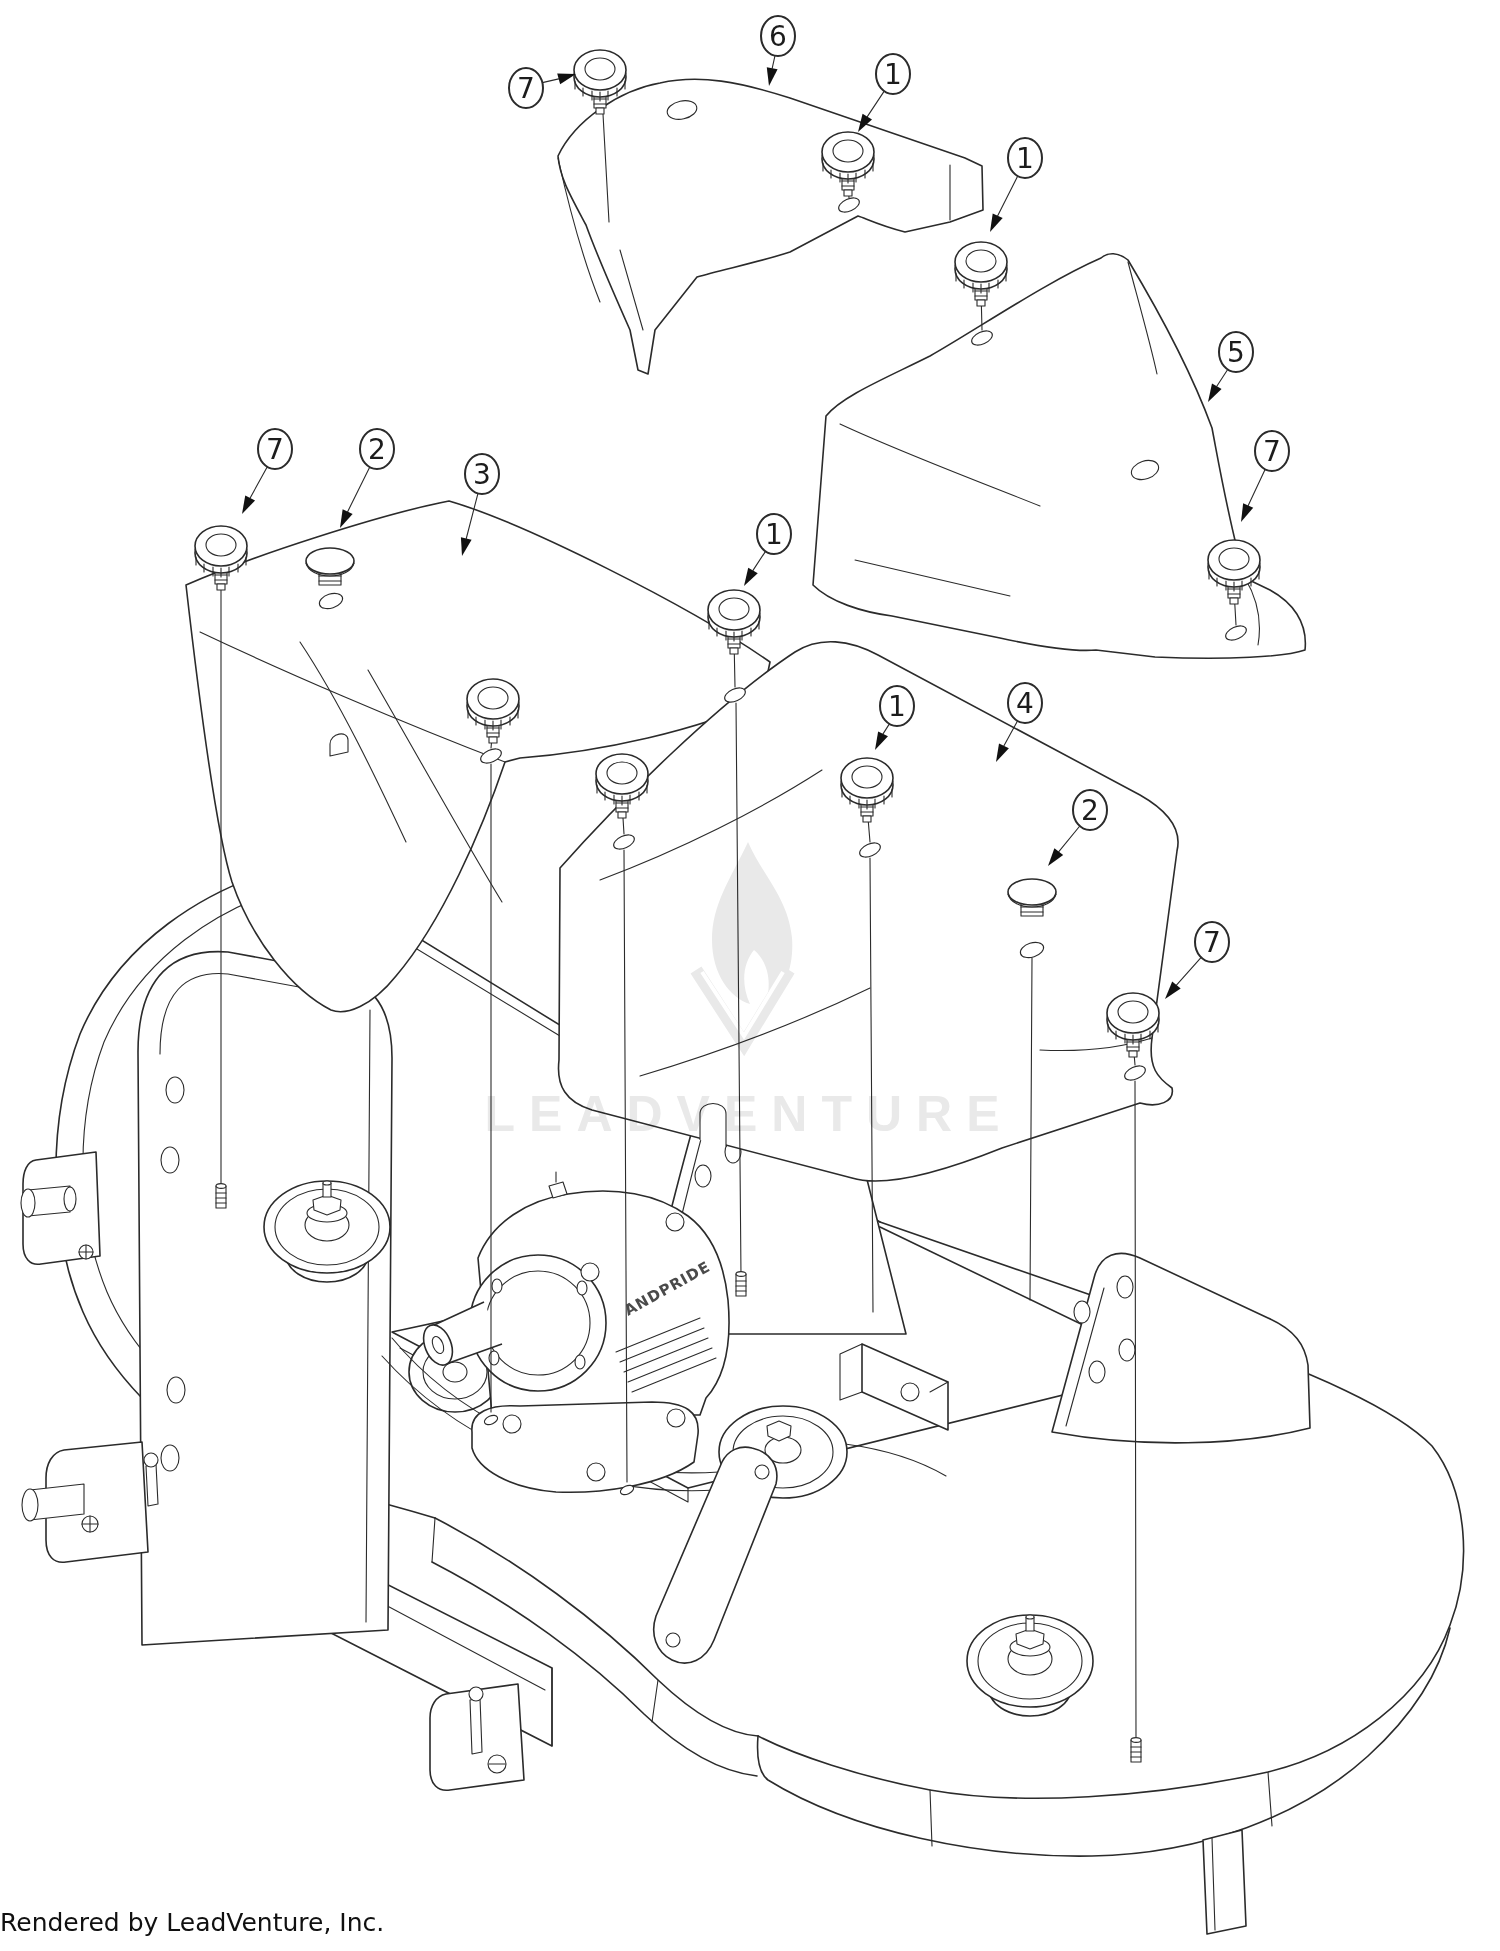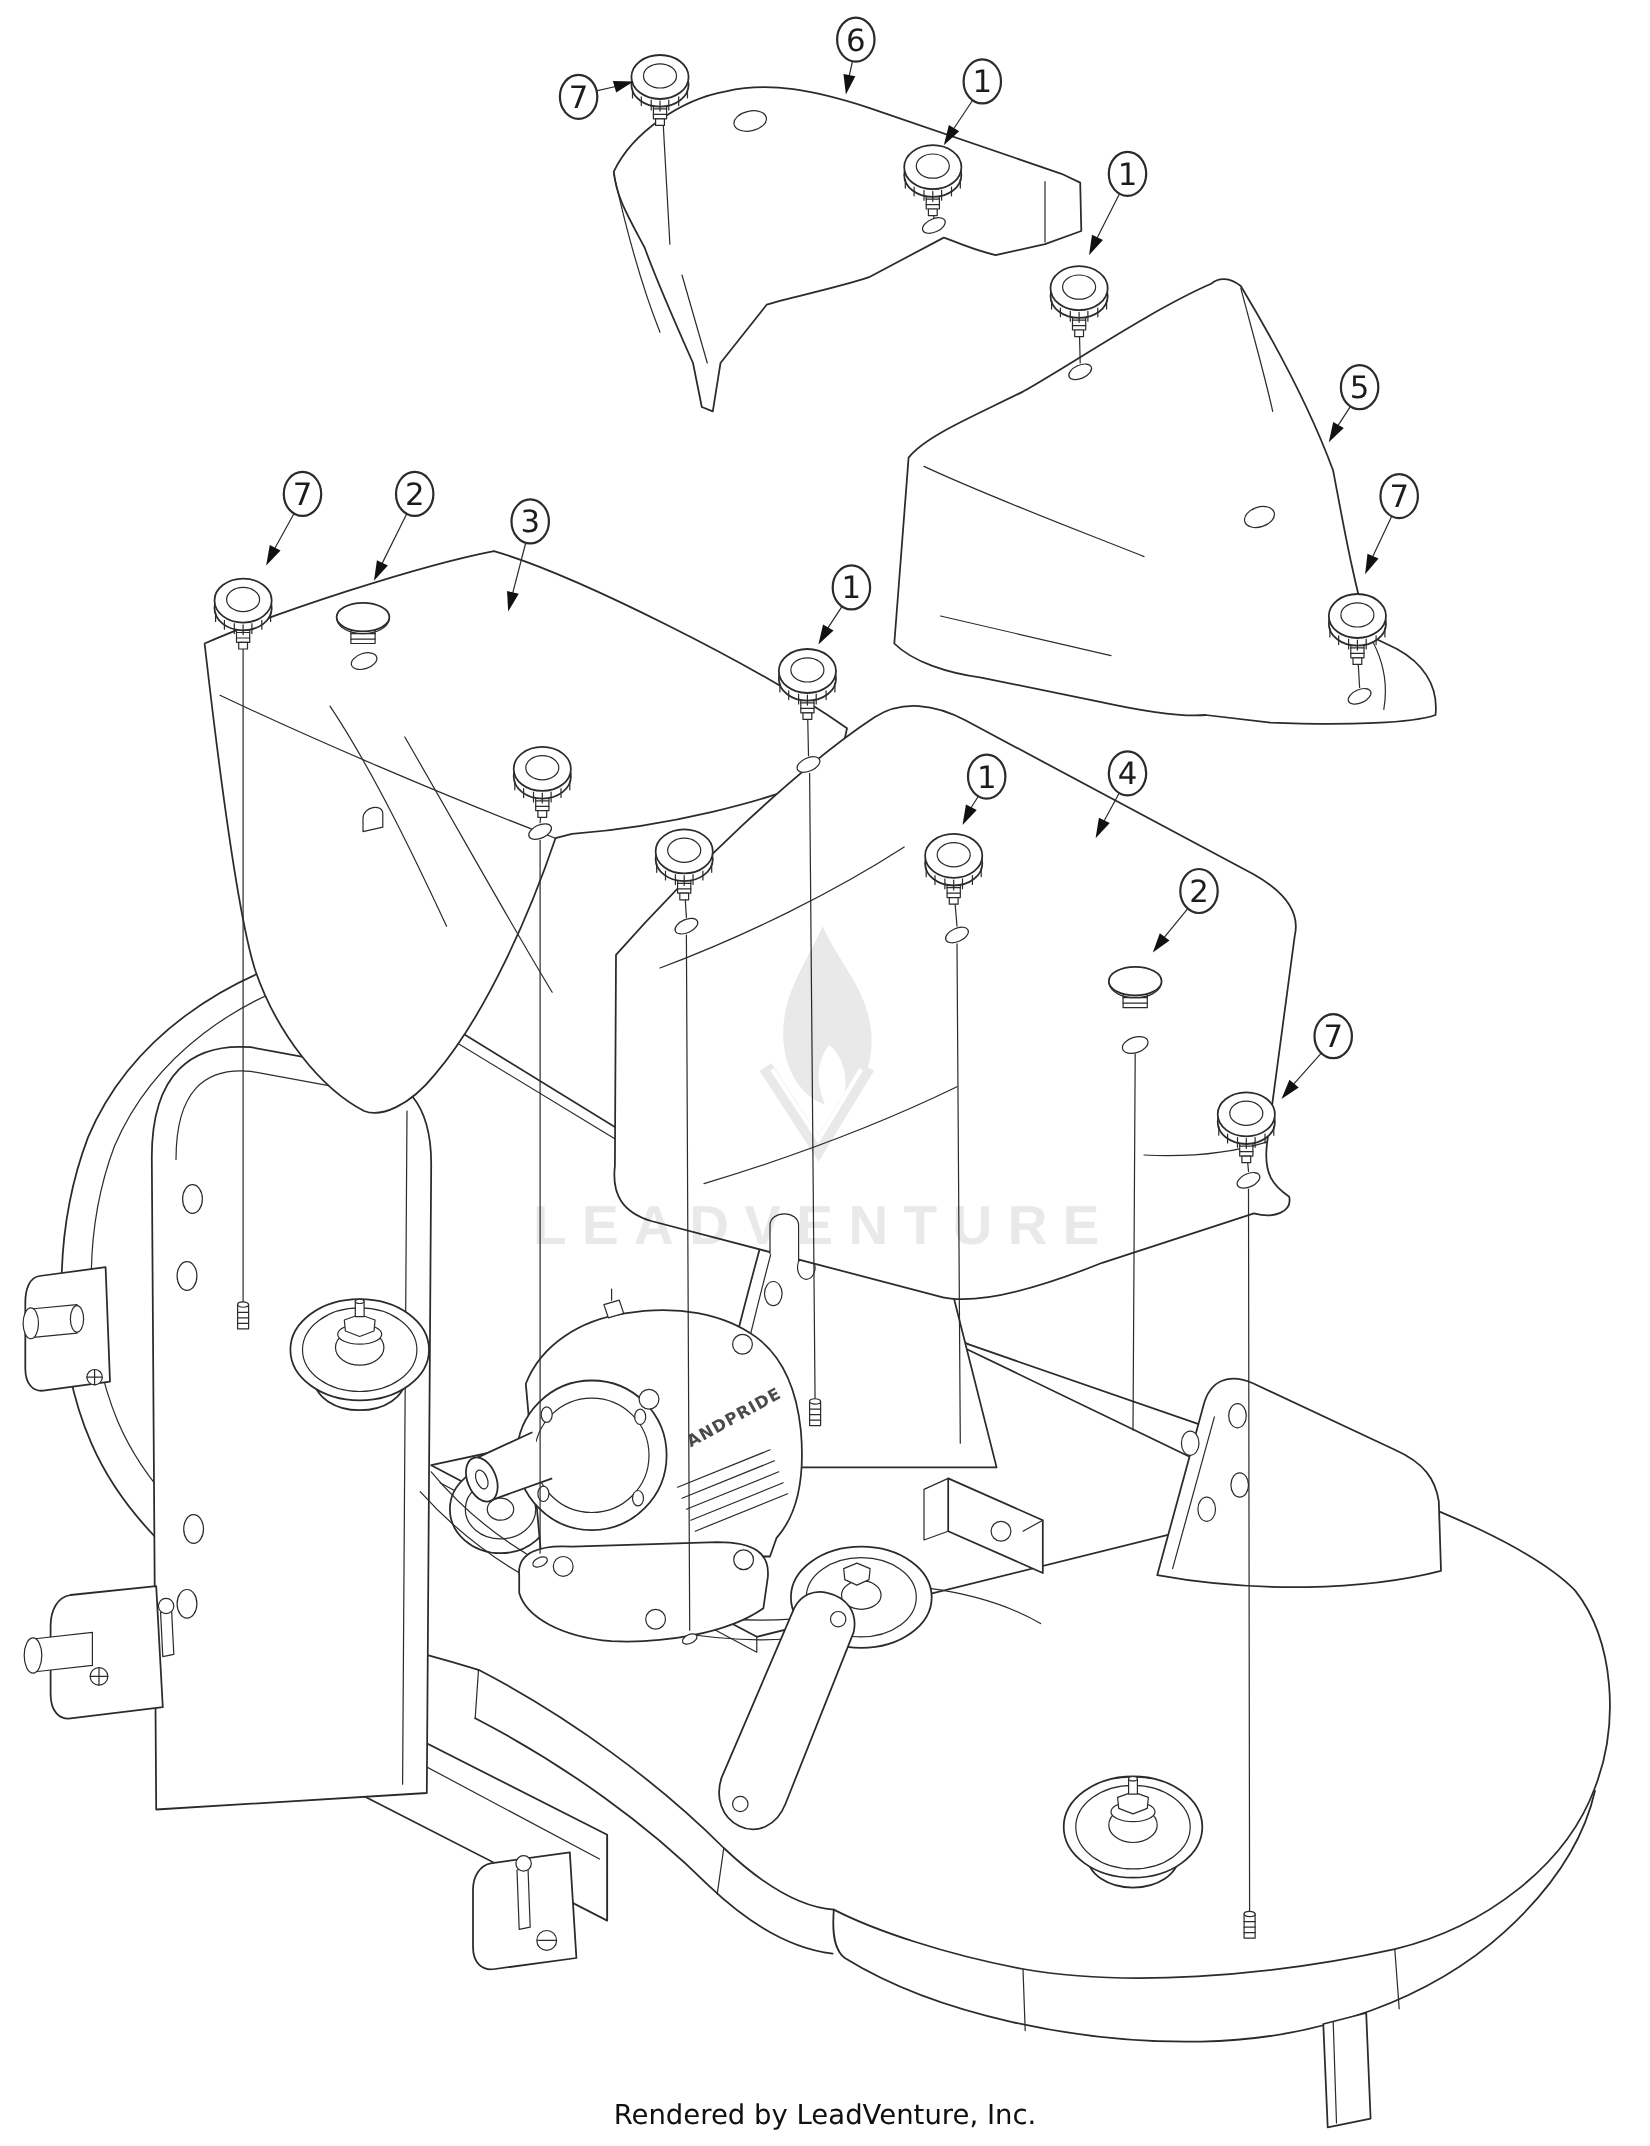--- a/index.html
+++ b/index.html
@@ -11,21 +11,21 @@
   .wt{fill:#ffffff;stroke:#2b2b2b;stroke-width:1.6;stroke-linejoin:round}
   .wtt{fill:#ffffff;stroke:#2b2b2b;stroke-width:1.1;stroke-linejoin:round}
   .callout-circle{fill:#ffffff;stroke:#2b2b2b;stroke-width:2}
   .callout-num{font-family:"DejaVu Sans","Liberation Sans",sans-serif;font-size:28px;fill:#1c1c1c}
   .arrowhead{fill:#111;stroke:none}
   .brand{font-family:"DejaVu Sans","Liberation Sans",sans-serif;font-weight:bold;font-size:15px;
          fill:#4a4a4a;letter-spacing:1px}
   .wm-text{font-family:"Liberation Sans","DejaVu Sans",sans-serif;font-weight:bold;font-size:50px;
            letter-spacing:14px;fill:#e9e9e9}
   .wm-shape{fill:#e9e9e9}
-  .footer{position:absolute;left:0;top:1908px;width:100%;text-align:center;
+  .footer{position:absolute;left:0;top:1908px;width:100%;
           font-family:"DejaVu Sans","Liberation Sans",sans-serif;font-size:25px;color:#101010}
 </style>
 </head>
 <body>
 
 <div class="stage">
 <svg width="1500" height="1951" viewBox="0 0 1500 1951" xmlns="http://www.w3.org/2000/svg">
 
   <defs>
 

